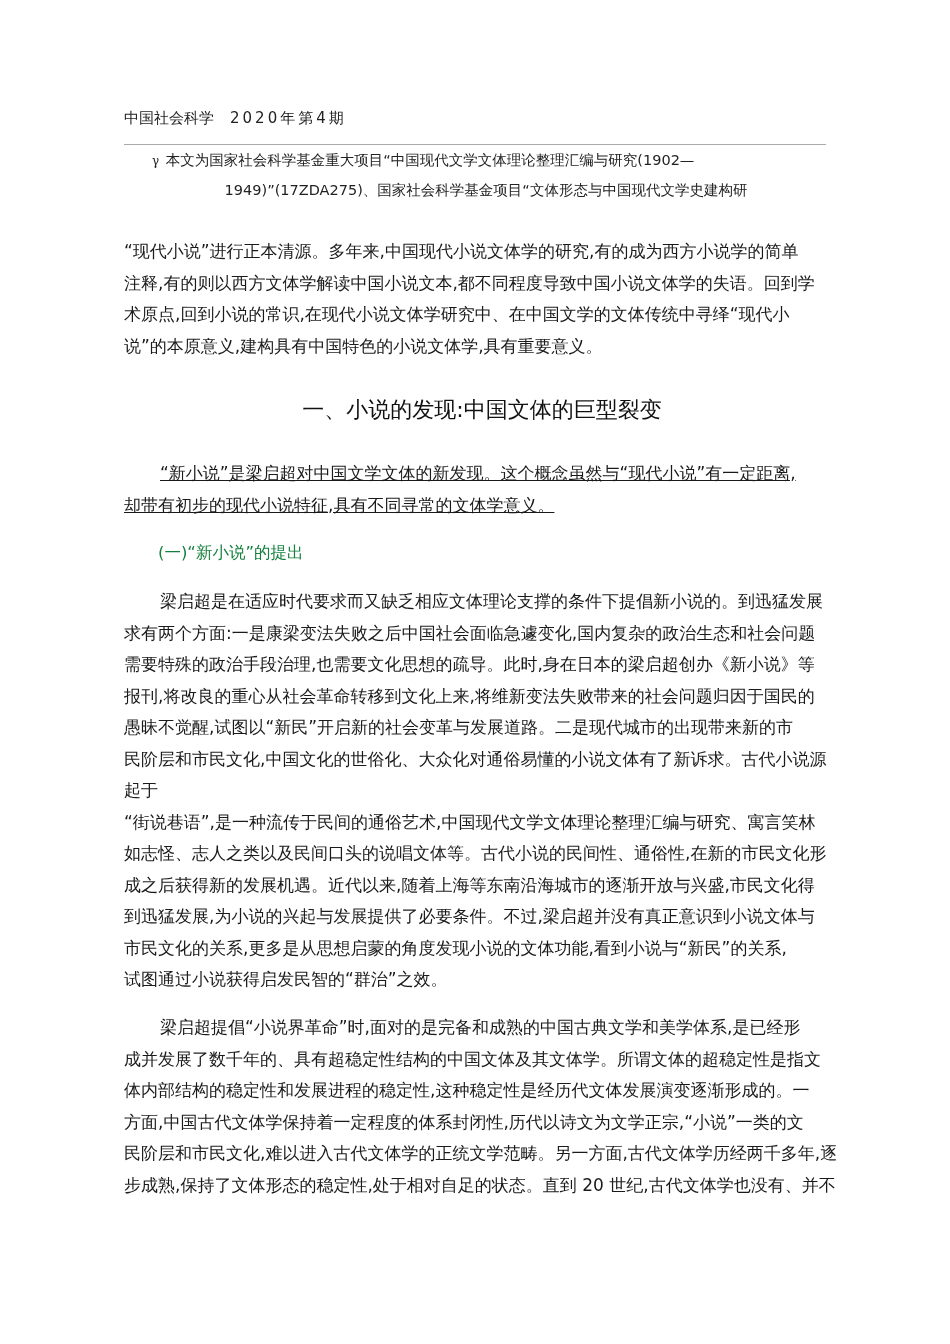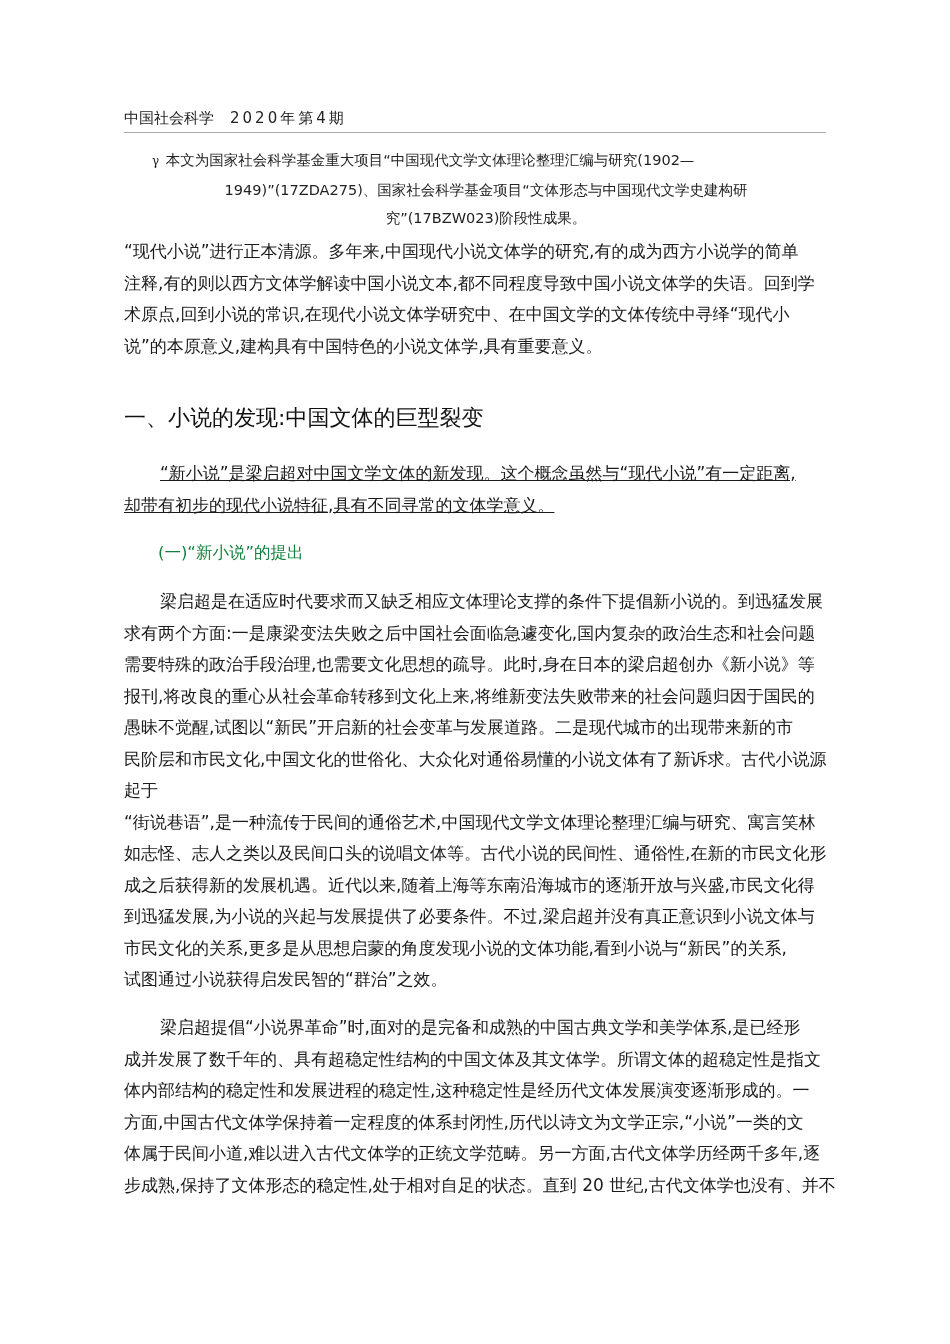--- a/index.html
+++ b/index.html
@@ -4,57 +4,56 @@
 <style>
   html, body { margin: 0; padding: 0; background: #ffffff; }
   body {
     width: 950px; height: 1344px; position: relative; overflow: hidden;
     font-family: "DejaVu Sans", "Liberation Sans", sans-serif;
     color: #1a1a1a;
   }
   .running-head {
     position: absolute; left: 124px; top: 108px; width: 702px;
     font-size: 15px; line-height: 20px; color: #222;
-    border-bottom: 1.5px solid #aaaaaa; padding-bottom: 4px;
+    border-bottom: 1.5px solid #aaaaaa; padding-bottom: 16px;
   }
   .running-head .issue { margin-left: 16px; letter-spacing: 3px; }
   .footnote {
     position: absolute; left: 152px; top: 146px; width: 640px;
     font-size: 14.5px; line-height: 28.5px; color: #222;
   }
   .footnote .mark { font-family: "DejaVu Serif", serif; font-size: 12px; margin-right: 2px; }
   .footnote .fn-line { display: block; }
   .footnote .fn-cont { padding-left: 28px; text-align: center; }
   .body-text {
     position: absolute; left: 124px; width: 716px;
     font-size: 17px; line-height: 31.5px; color: #1a1a1a;
     text-align: justify;
   }
   .body-text .ln { display: block; white-space: nowrap; }
   .ind { padding-left: 36px; }
   .section-title {
-    position: absolute; left: 124px; top: 400px; width: 716px;
-    text-align: left; font-size: 22px; line-height: 36px; color: #111;
+    position: absolute; left: 124px; top: 392px; width: 716px;
+    text-align: center; font-size: 22px; line-height: 36px; color: #111;
   }
   .subsection {
     position: absolute; left: 158px; top: 539px;
     font-size: 16.5px; line-height: 28px; color: #15803d;
   }
 </style>
 </head>
 <body>
 
 <div class="running-head">
   <span>中国社会科学</span><span class="issue">2020年第4期</span>
 </div>
 
 <div class="footnote">
   <span class="fn-line"><span class="mark">γ</span> <span>本文为国家社会科学基金重大项目“中国现代文学文体理论整理汇编与研究(1902—</span></span>
   <span class="fn-line fn-cont">1949)”(17ZDA275)、国家社会科学基金项目“文体形态与中国现代文学史建构研</span>
-  <span class="fn-line fn-cont">究”(17BZW023)阶段性成果。</span>
 </div>
 
 <div class="body-text" style="top:236px;">
   <span class="ln">“现代小说”进行正本清源。多年来,中国现代小说文体学的研究,有的成为西方小说学的简单</span>
   <span class="ln">注释,有的则以西方文体学解读中国小说文本,都不同程度导致中国小说文体学的失语。回到学</span>
   <span class="ln">术原点,回到小说的常识,在现代小说文体学研究中、在中国文学的文体传统中寻绎“现代小</span>
   <span class="ln">说”的本原意义,建构具有中国特色的小说文体学,具有重要意义。</span>
 </div>
 
 <div class="section-title">一、小说的发现:中国文体的巨型裂变</div>
@@ -80,15 +79,15 @@
   <span class="ln">到迅猛发展,为小说的兴起与发展提供了必要条件。不过,梁启超并没有真正意识到小说文体与</span>
   <span class="ln">市民文化的关系,更多是从思想启蒙的角度发现小说的文体功能,看到小说与“新民”的关系,</span>
   <span class="ln">试图通过小说获得启发民智的“群治”之效。</span>
 </div>
 
 <div class="body-text" style="top:1012px;">
   <span class="ln ind">梁启超提倡“小说界革命”时,面对的是完备和成熟的中国古典文学和美学体系,是已经形</span>
   <span class="ln">成并发展了数千年的、具有超稳定性结构的中国文体及其文体学。所谓文体的超稳定性是指文</span>
   <span class="ln">体内部结构的稳定性和发展进程的稳定性,这种稳定性是经历代文体发展演变逐渐形成的。一</span>
   <span class="ln">方面,中国古代文体学保持着一定程度的体系封闭性,历代以诗文为文学正宗,“小说”一类的文</span>
-  <span class="ln">体属于民间小道,难以进入古代文体学的正统文学范畴。另一方面,古代文体学历经两千多年,逐</span>
+  <span class="ln">民阶层和市民文化,难以进入古代文体学的正统文学范畴。另一方面,古代文体学历经两千多年,逐</span>
   <span class="ln">步成熟,保持了文体形态的稳定性,处于相对自足的状态。直到 20 世纪,古代文体学也没有、并不</span>
 </div>
 
 </body></html>

